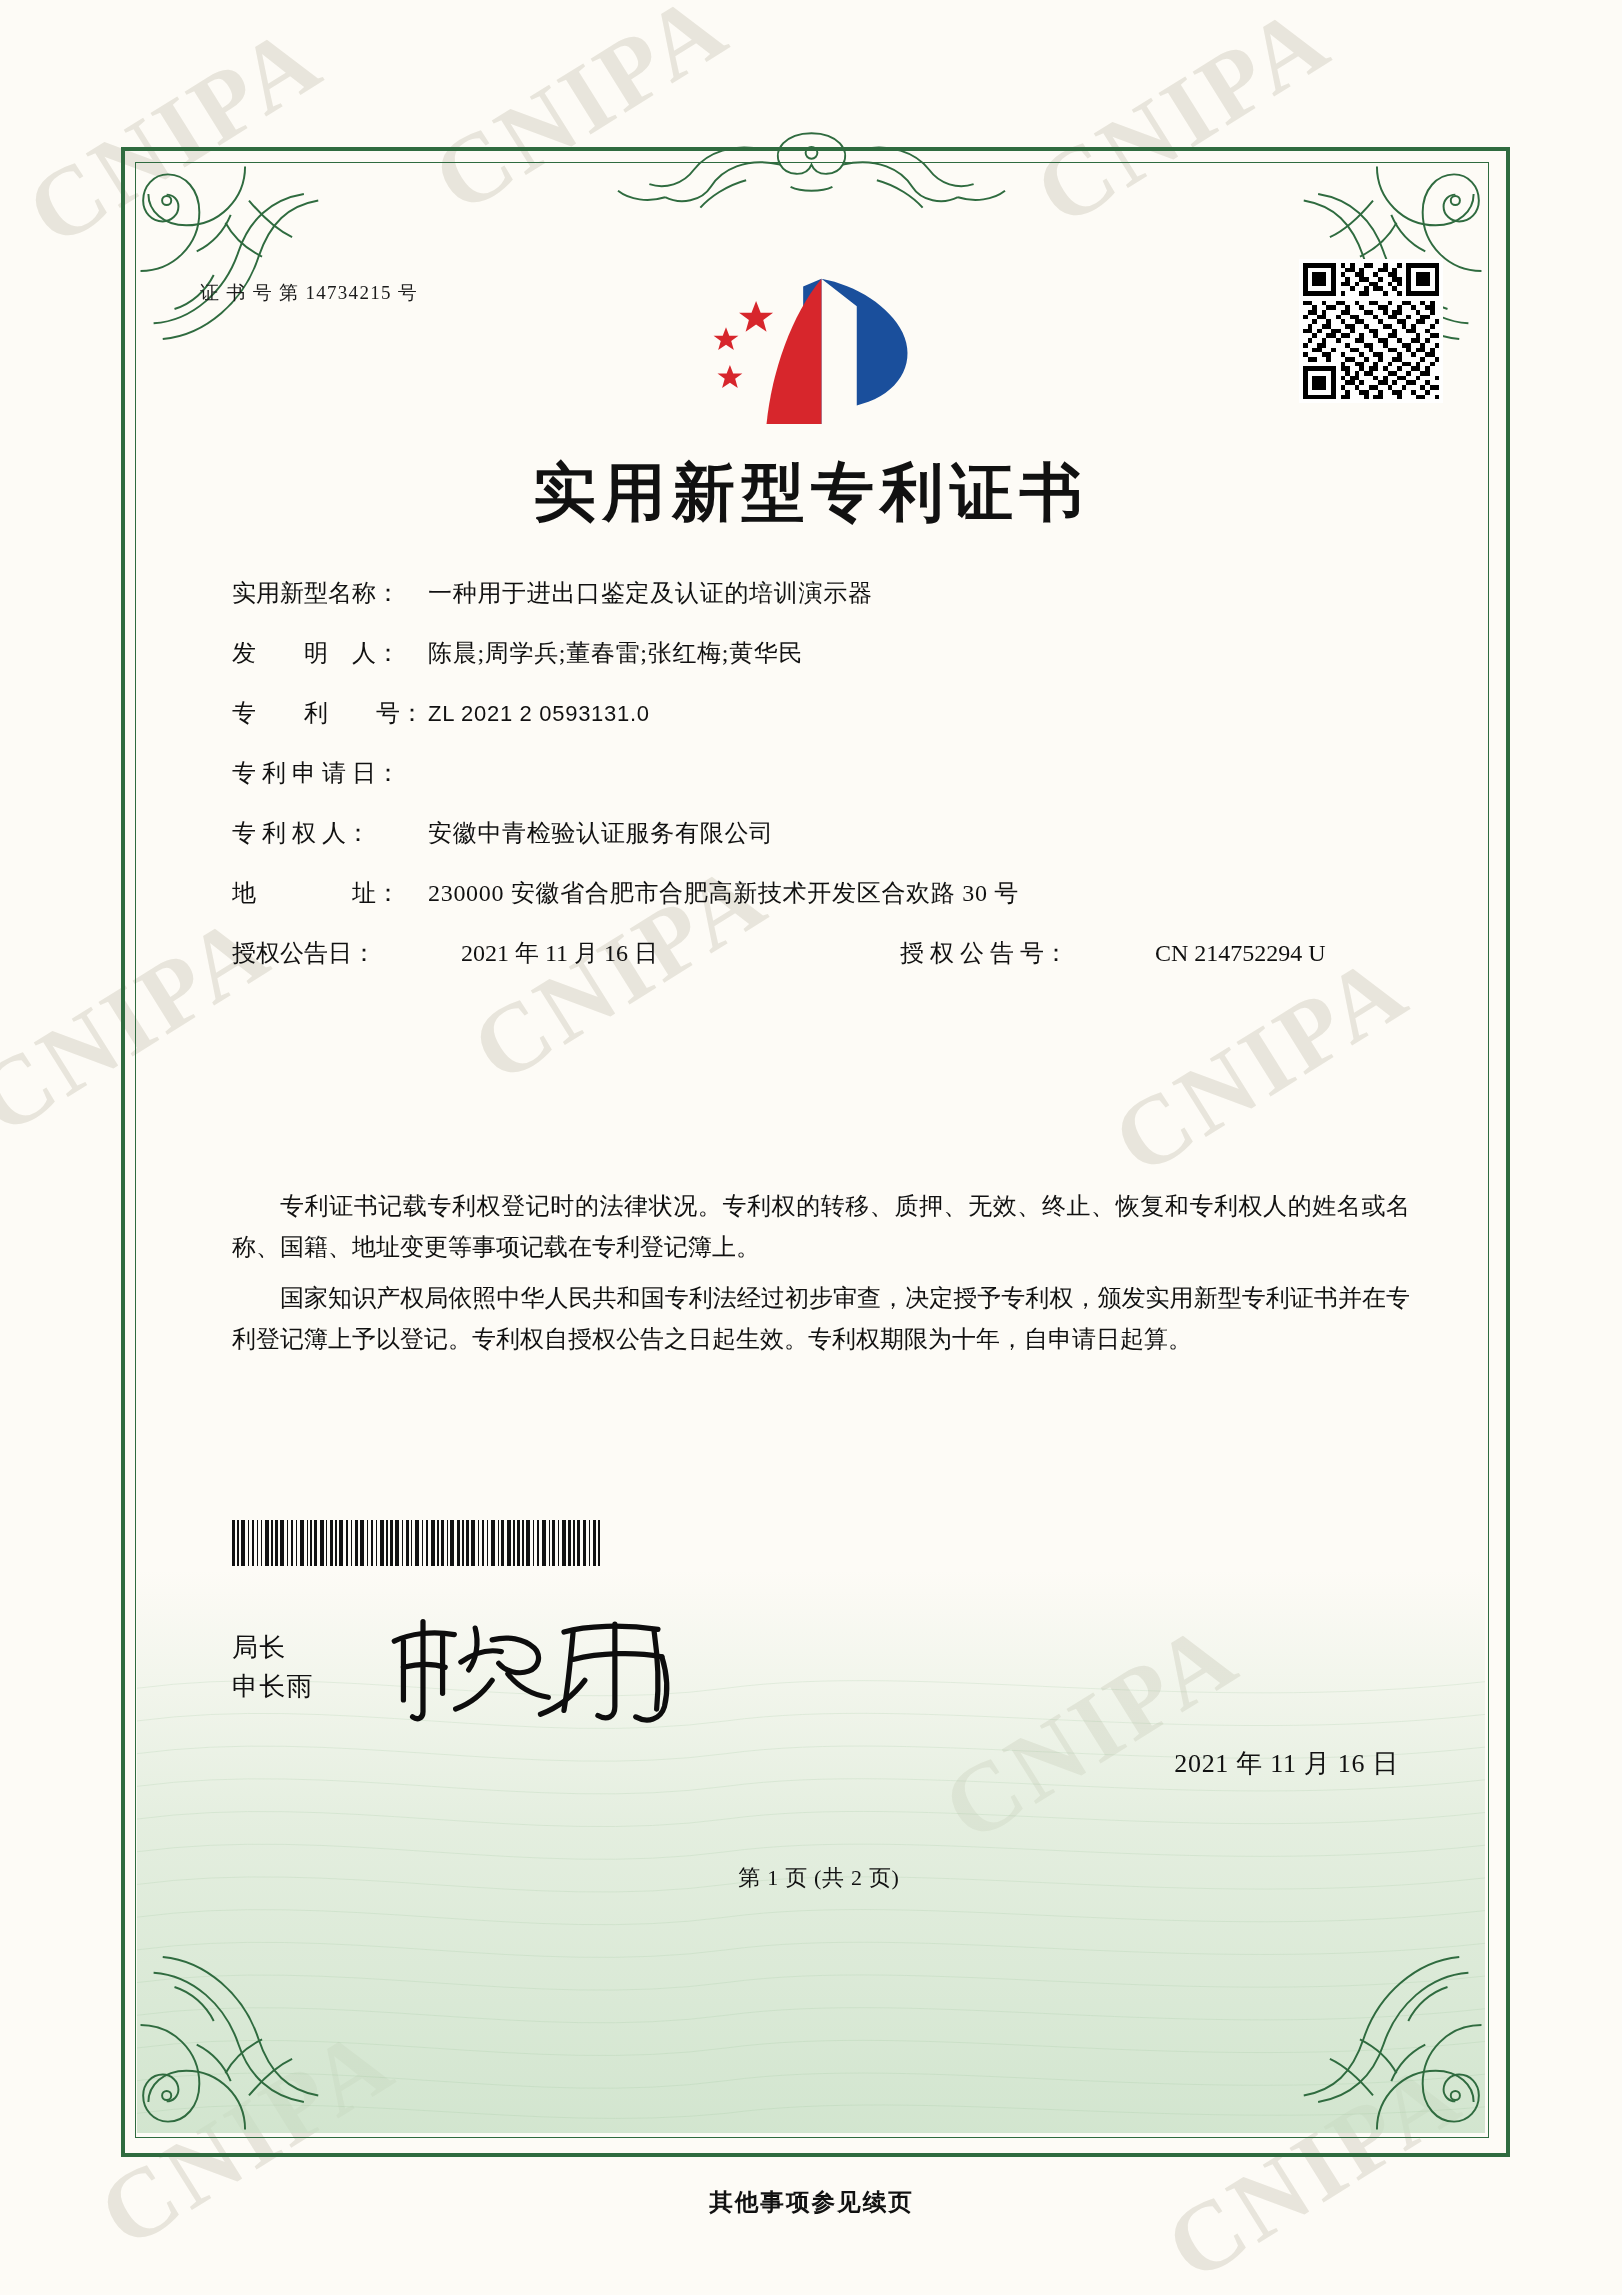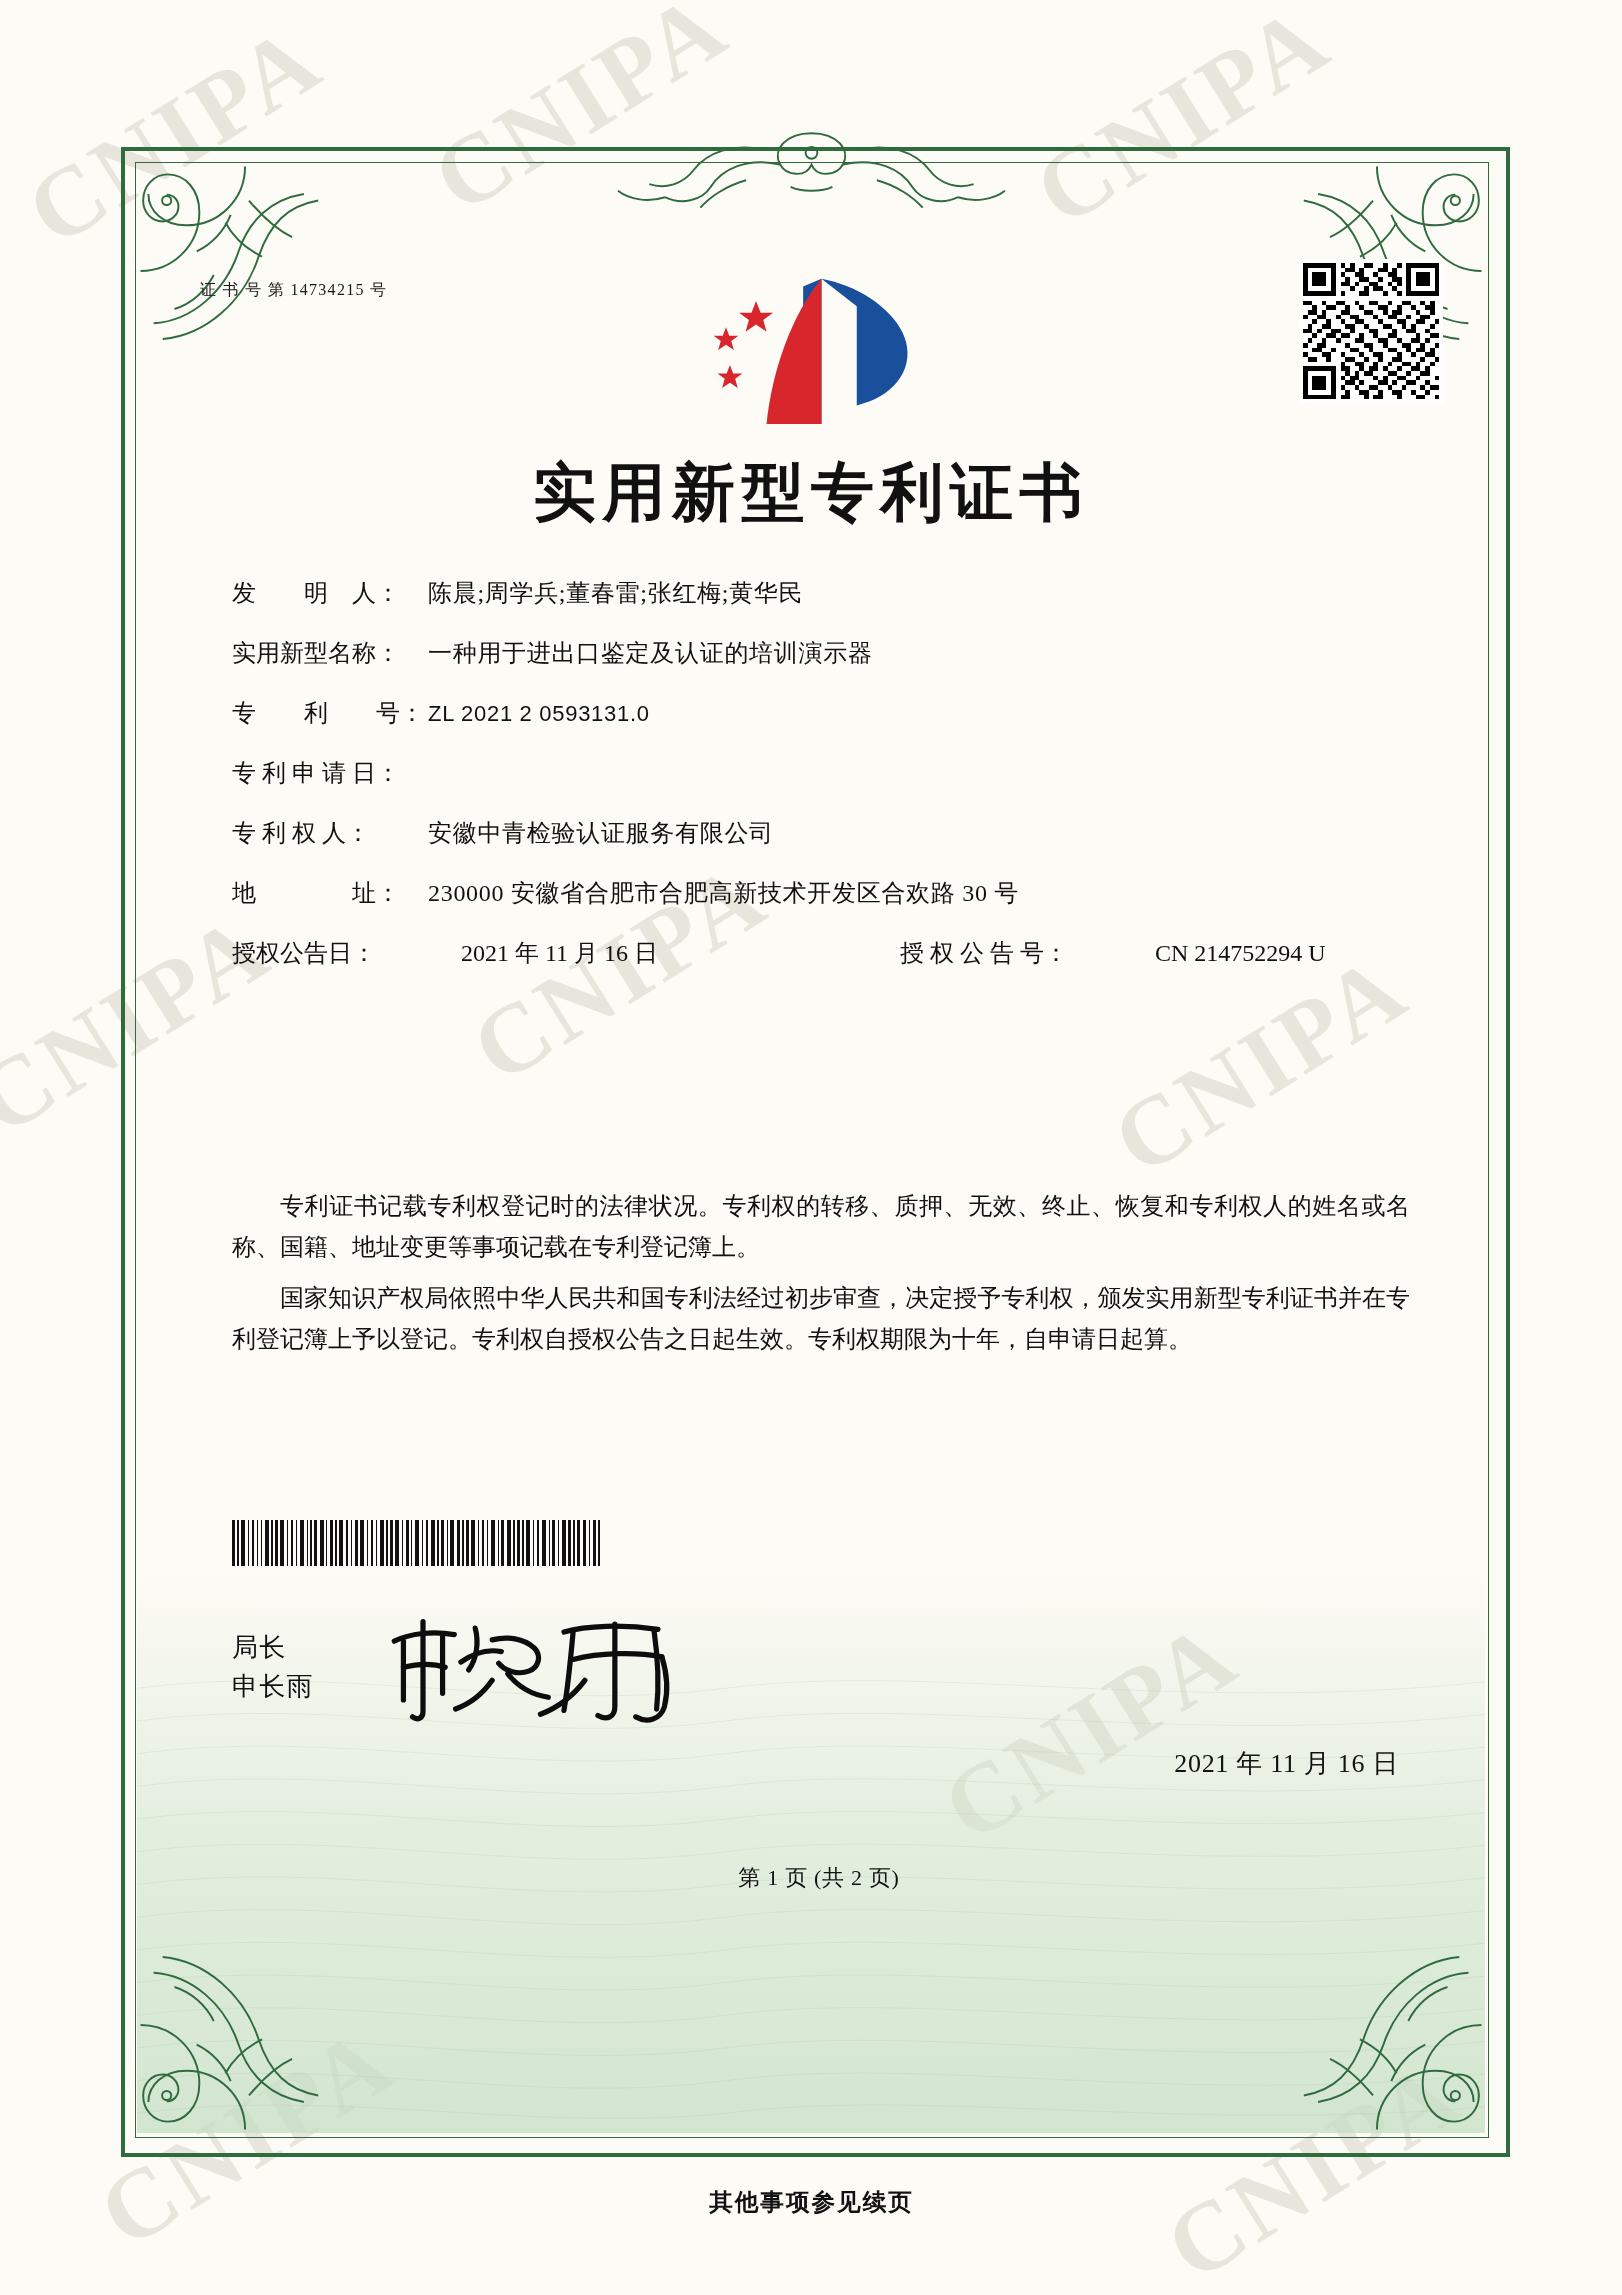--- a/index.html
+++ b/index.html
@@ -103,21 +103,21 @@
     top: 162px;
     width: 1352px;
     height: 1974px;
     z-index: 6;
   }
 
   .cert-number {
     position: absolute;
     left: 65px;
     top: 118px;
-    font-size: 16px;
+    font-size: 19px;
     color: #1a1a1a;
     letter-spacing: 1.3px;
   }
 
   .qr {
     position: absolute;
     right: 44px;
     top: 97px;
     width: 144px;
     height: 144px;
@@ -612,27 +612,27 @@
         <polygon points="56,150 61,163 75,163 64,171 68,185 56,177 44,185 48,171 37,163 51,163"></polygon>
       </g>
     </svg>
   </div>
 
   <div class="title">实用新型专利证书</div>
 
   <div class="fields">
 
     <div class="field-row">
+      <span class="field-label">实用新型名称：</span>
+      <span class="field-value">一种用于进出口鉴定及认证的培训演示器</span>
+    </div>
+
+    <div class="field-row">
       <span class="field-label">发　　明　人：</span>
       <span class="field-value">陈晨;周学兵;董春雷;张红梅;黄华民</span>
-    </div>
-
-    <div class="field-row">
-      <span class="field-label">实用新型名称：</span>
-      <span class="field-value">一种用于进出口鉴定及认证的培训演示器</span>
     </div>
 
     <div class="field-row">
       <span class="field-label">专　　利　　号：</span>
       <span class="field-value mono">ZL 2021 2 0593131.0</span>
     </div>
 
     <div class="field-row">
       <span class="field-label">专 利 申 请 日：</span>
     </div>

